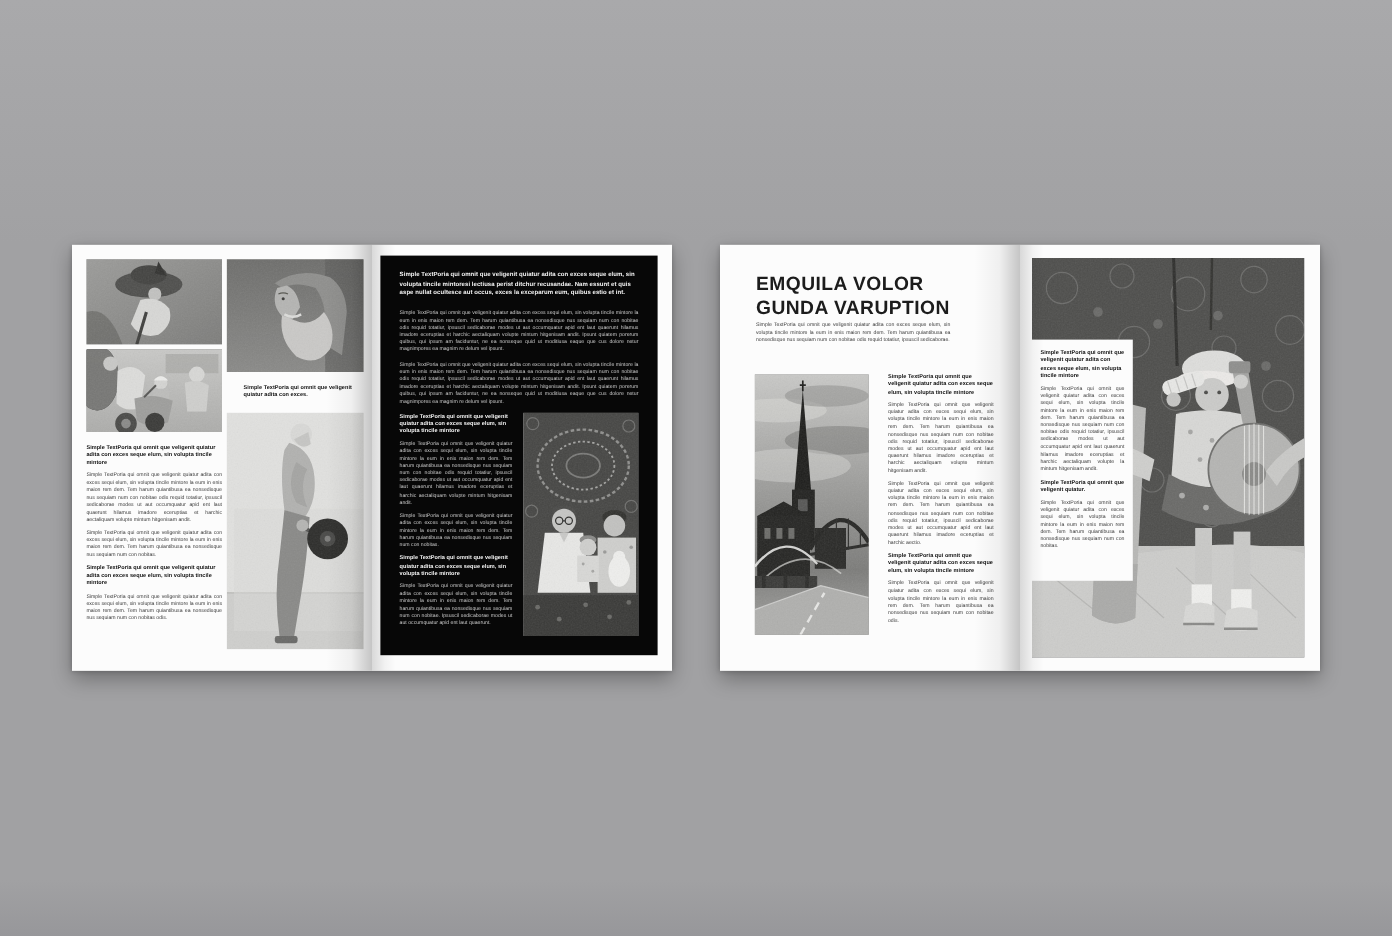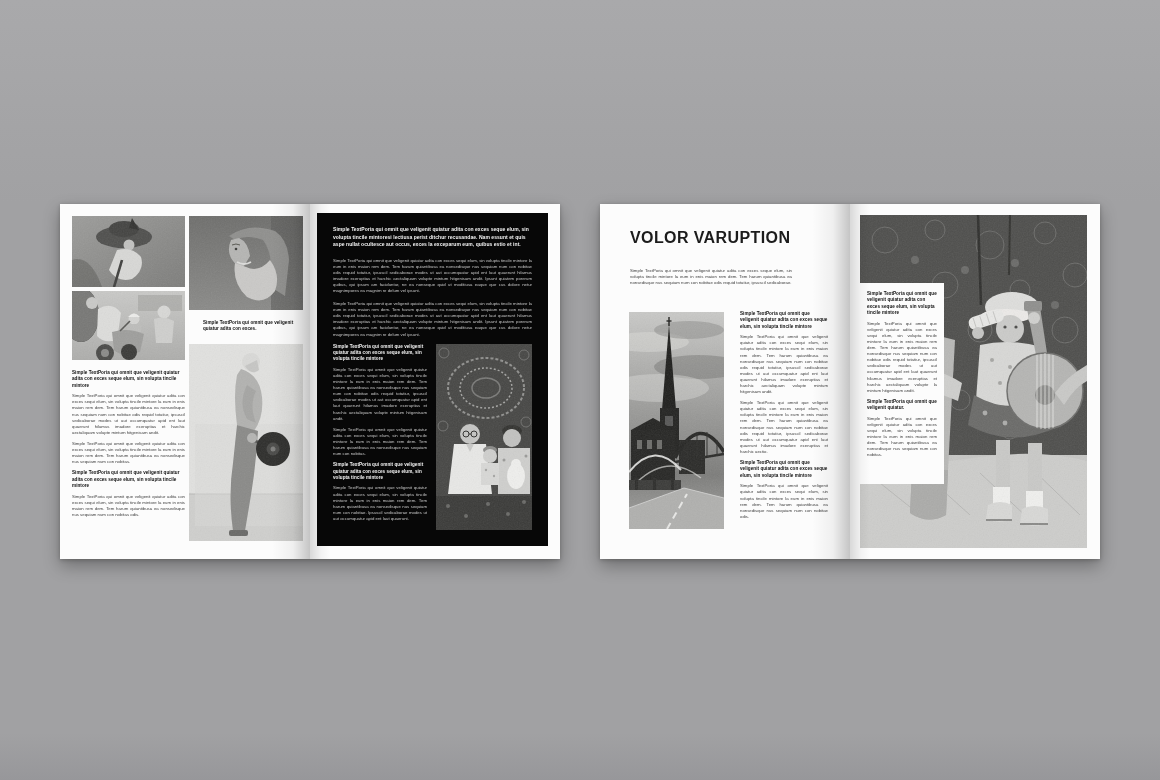--- a/index.html
+++ b/index.html
@@ -233,21 +233,22 @@
           </div>
         </div>
       </div>
     </section>
   </div>
 
   <div class="spread" id="spread2">
 
     <section class="page left">
       <div class="abs headline" style="left:30px;top:24px;width:200px">
-        <div>VOLOR VARUPTION</div>
+        <div>EMQUILA VOLOR</div>
+        <div>GUNDA VARUPTION</div>
       </div>
       <div class="abs tiny" style="left:30px;top:64px;width:162px">Simple TextPoria qui omnit que veligenit quiatur adita con exces seque elum, sin volupta tincile mintore la eum in enis maion rem dem. Tem harum quiantibusa ea nonsedisque nus sequiam num con nobitae odis requid totatiur, ipsuscil sedicaborae.</div>
 
       <div class="photo" style="left:29px;top:108px;width:95px;height:217px">
         <svg viewBox="0 0 95 217" preserveAspectRatio="none">
           <defs>
             <linearGradient id="pf-sky" x1="0" y1="0" x2="0" y2="1">
               <stop offset="0" stop-color="#c9c9c7"></stop>
                 <stop offset=".45" stop-color="#9b9b99"></stop>
               <stop offset=".75" stop-color="#7c7c7a"></stop>

